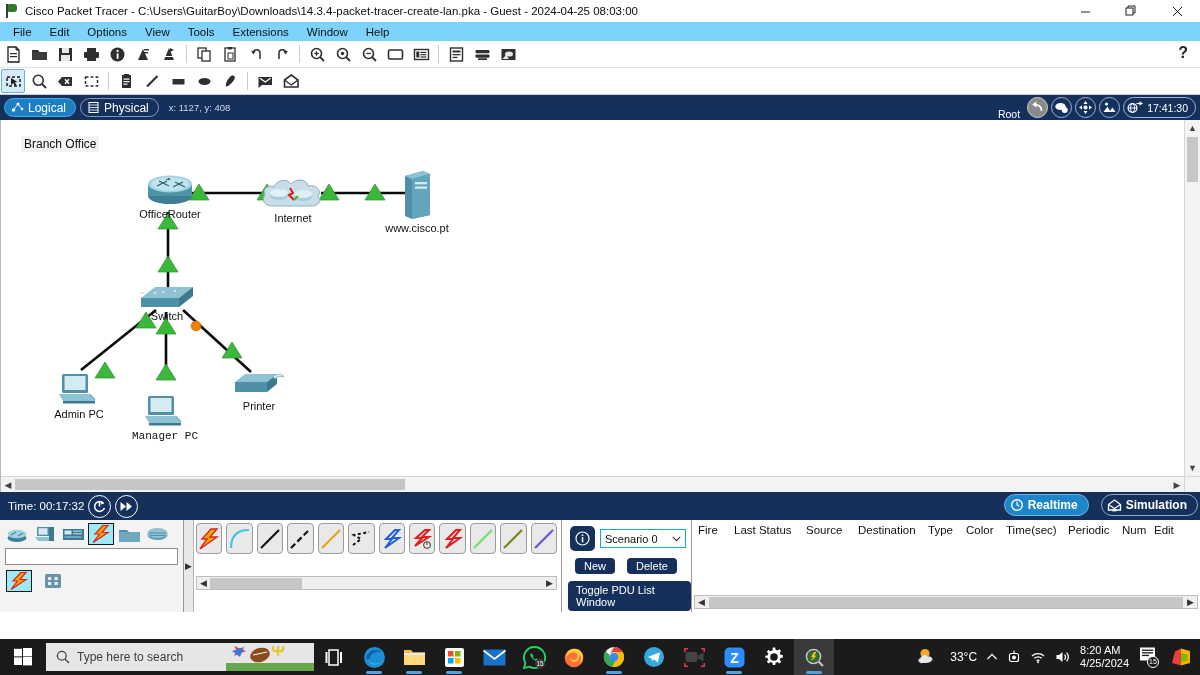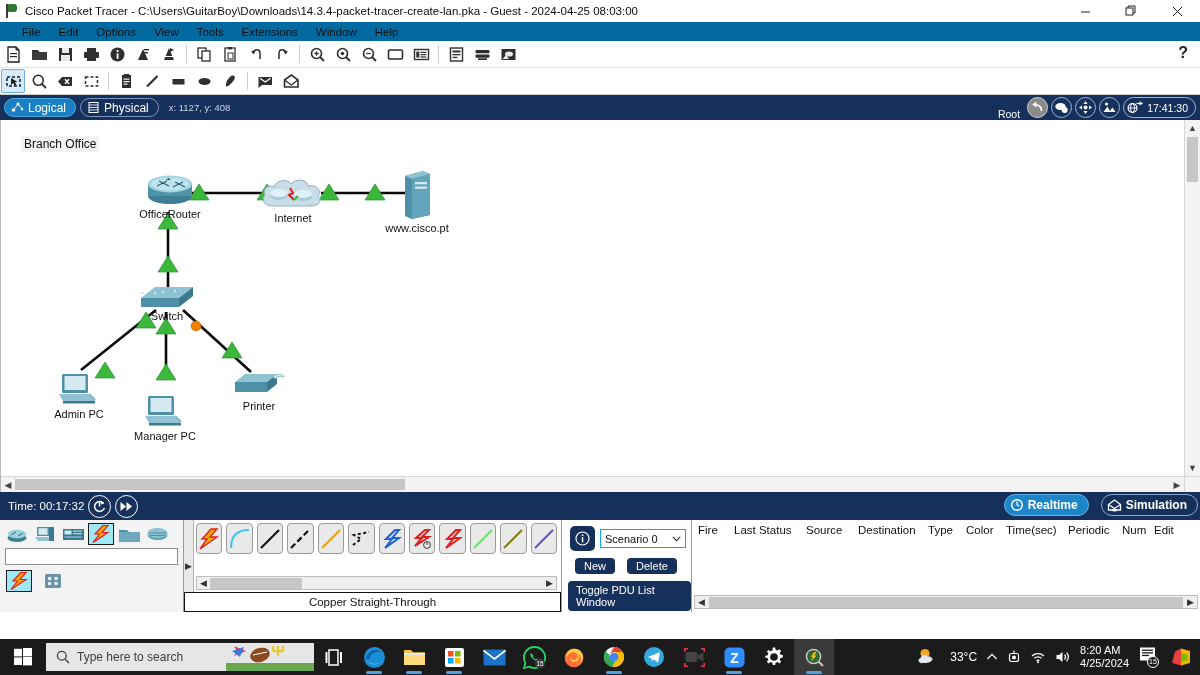--- a/index.html
+++ b/index.html
@@ -34,22 +34,22 @@
   }
   .wincontrols { position: absolute; right: 0; top: 0; height: 22px; display: flex; }
   .wincontrols .wc {
     width: 46px; height: 22px; display: flex; align-items: center; justify-content: center;
     color: #202020; font-size: 12px;
   }
   .wc svg { display: block; }
 
   
   .menubar {
-    height: 19px; background: #0369a1; display: flex; align-items: center;
-    padding-left: 13px;
+    height: 19px; background: #7dd3fc; display: flex; align-items: center;
+    padding-left: 4px;
   }
   .menubar .mi {
     font-size: 11.5px; color: #111; padding: 2px 9px; white-space: nowrap;
   }
 
   
   .toolbar {
     height: 27px; background: #ffffff; display: flex; align-items: center;
     position: relative; border-bottom: 1px solid #e3e3e3;
   }
@@ -648,21 +648,21 @@
         <svg width="44" height="34" viewBox="0 0 44 34">
           <rect x="5" y="2" width="26" height="19" rx="1.5" fill="#4e90a7"></rect>
           <rect x="7.5" y="4" width="21" height="14" fill="#d6eaf2"></rect>
           <polygon points="2,22 34,22 38,29 6,29" fill="#8fc2d2"></polygon>
           <polygon points="6,29 38,29 38,31.5 6,31.5" fill="#3c798e"></polygon>
           <path d="M33 24 q4 1 5 4" fill="none" stroke="#6fa8bd" stroke-width="1.2"></path>
         </svg>
         <div class="cap" style="top:36px;">Admin PC</div>
       </div>
 
-      <div class="node" style="left:142px; top:274px; width:44px; height:46px;">
+      <div class="node" style="left:142px; top:274px; width:44px; height:46px;font-family:Liberation Mono, monospace;">
         <svg width="44" height="34" viewBox="0 0 44 34">
           <rect x="5" y="2" width="26" height="19" rx="1.5" fill="#4e90a7"></rect>
           <rect x="7.5" y="4" width="21" height="14" fill="#d6eaf2"></rect>
           <polygon points="2,22 34,22 38,29 6,29" fill="#8fc2d2"></polygon>
           <polygon points="6,29 38,29 38,31.5 6,31.5" fill="#3c798e"></polygon>
           <path d="M33 24 q4 1 5 4" fill="none" stroke="#6fa8bd" stroke-width="1.2"></path>
         </svg>
         <div class="cap" style="top:36px;">Manager PC</div>
       </div>
 
@@ -865,21 +865,20 @@
               <line x1="2" y1="20" x2="20" y2="2" stroke="#6f4fd0" stroke-width="2.2"></line>
             </svg>
         </div>
       </div>
       <div class="cab-hscroll">
         <div class="a">◀</div>
         <div class="t"></div>
         <div class="sp"></div>
         <div class="a">▶</div>
       </div>
-      <div class="cablabel">Copper Straight-Through</div>
     </div>
 
     <div class="scenpanel">
       <div class="scen-top">
         <div class="ibadge">
           <svg width="15" height="15" viewBox="0 0 15 15">
               <circle cx="7.5" cy="7.5" r="6.5" fill="none" stroke="#fff" stroke-width="1.2"></circle>
               <rect x="6.8" y="3.4" width="1.5" height="1.6" fill="#fff"></rect>
               <rect x="6.8" y="6" width="1.5" height="5.3" fill="#fff"></rect>
             </svg>

